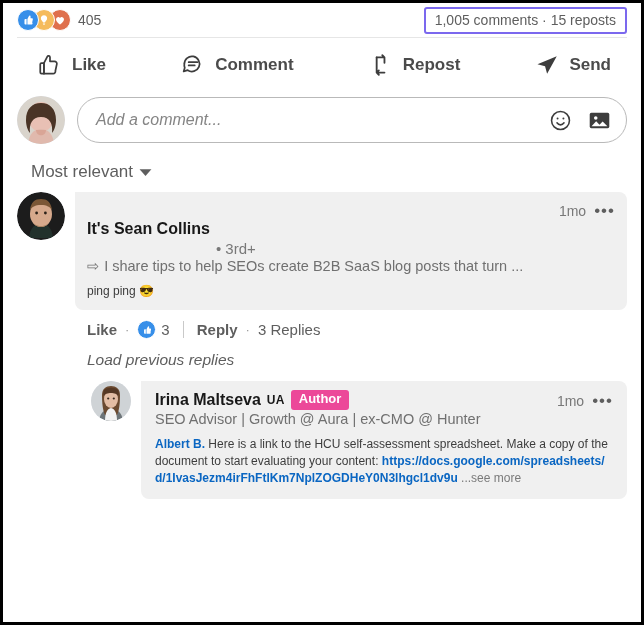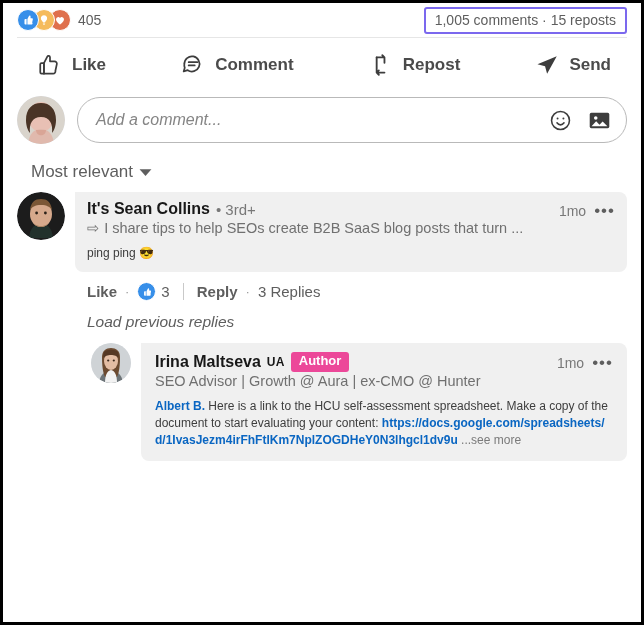--- a/index.html
+++ b/index.html
@@ -184,20 +184,21 @@
   .c-name {
     font-size: 16px;
     font-weight: bold;
     color: #181818;
     white-space: nowrap;
   }
   .c-degree {
     font-size: 15px;
     color: #787878;
     white-space: nowrap;
+    margin-top: 40px;
   }
   .c-suffix {
     font-size: 12px;
     font-weight: bold;
     color: #181818;
     letter-spacing: .3px;
   }
   .author-badge {
     background: #ec4899;
     color: #ffffff;

